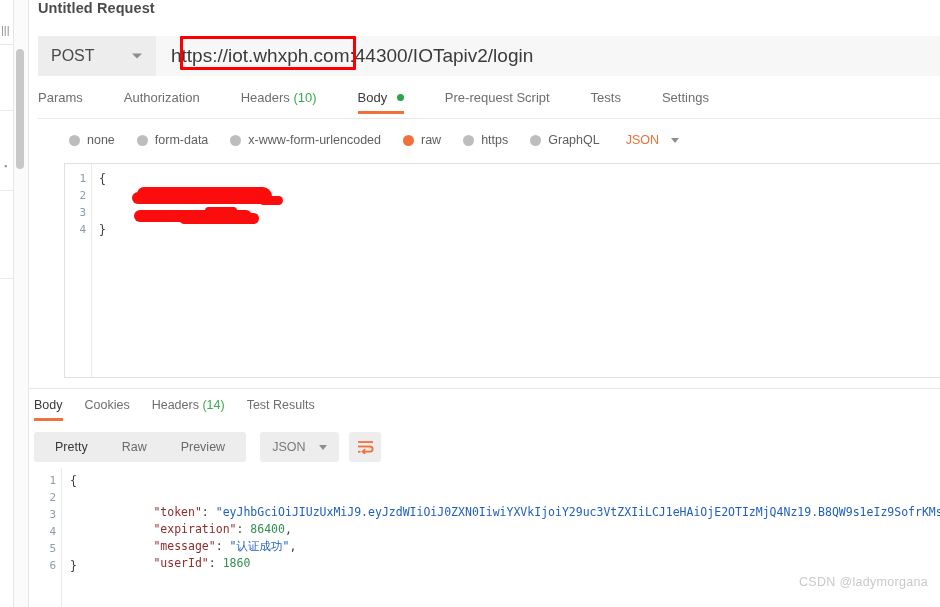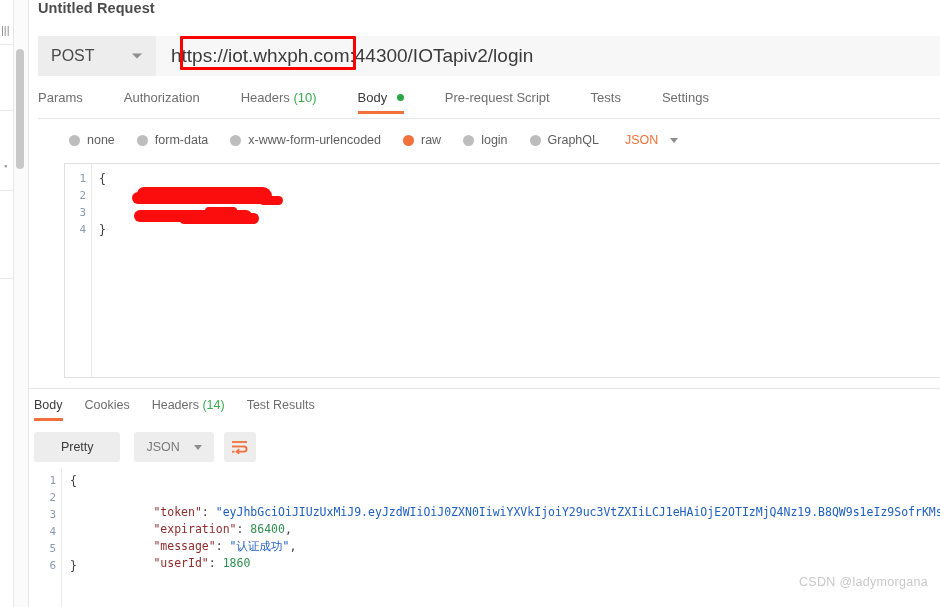--- a/index.html
+++ b/index.html
@@ -252,21 +252,20 @@
   .resp-toolbar {
     position: absolute; left: 34px; top: 432px;
     display: flex; align-items: center;
   }
   .seg-group {
     display: flex; align-items: center;
     background: #ededed;
     height: 30px;
     border-radius: 3px;
     padding: 0 4px;
-    flex-direction: column;
   }
   .seg-btn {
     font-size: 12.5px; color: #6b6b6b;
     padding: 0 17px;
     line-height: 30px;
     white-space: nowrap;
   }
   .seg-btn.active { color: #3a3a3a; }
   .format-select {
     display: flex; align-items: center;
@@ -394,21 +393,21 @@
       <div class="radio-item">
         <span class="radio-dot"></span>
         <span>x-www-form-urlencoded</span>
       </div>
       <div class="radio-item selected">
         <span class="radio-dot"></span>
         <span>raw</span>
       </div>
       <div class="radio-item">
         <span class="radio-dot"></span>
-        <span>login</span>
+        <span>https</span>
       </div>
       <div class="radio-item">
         <span class="radio-dot"></span>
         <span>GraphQL</span>
       </div>
       <div class="json-select">
         <span>JSON</span>
         <span class="json-caret"></span>
       </div>
     </div>

